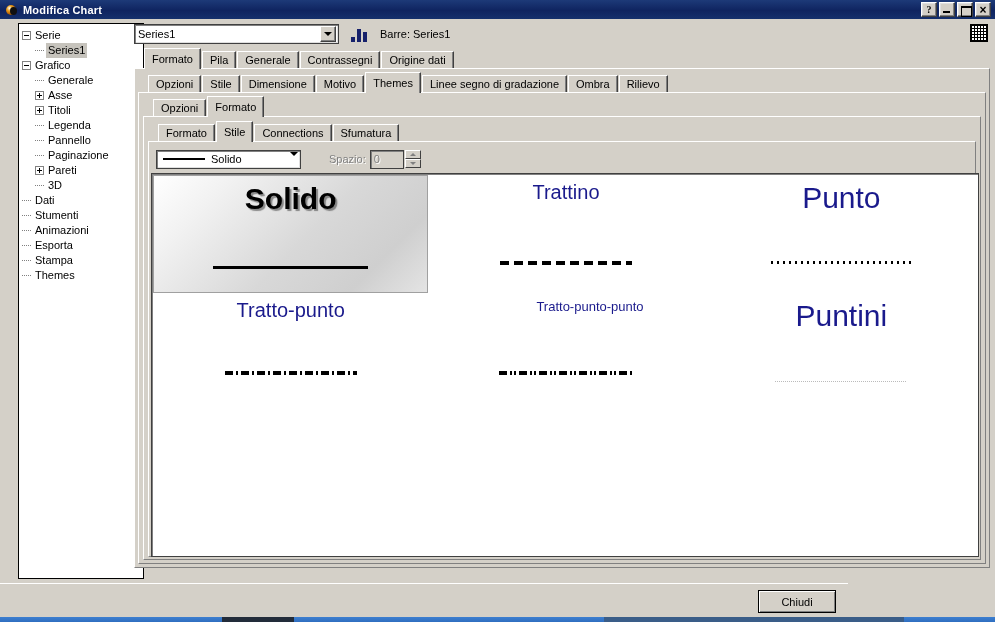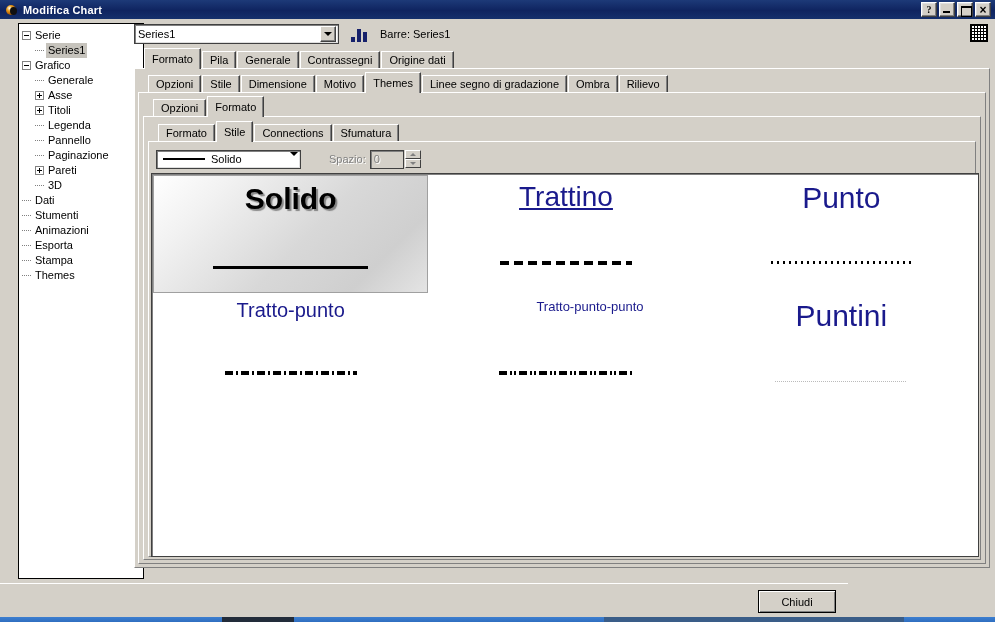--- a/index.html
+++ b/index.html
@@ -523,21 +523,21 @@
         </div>
       </div>
 
       <div class="previewarea" style="left:17px; top:150px; width:828px; height:384px;">
         <div class="pgrid" id="pgrid">
             <div class="pcell selected">
               <div class="ptitle" style="font-size: 30px;">Solido</div>
               <div class="pline samp-solid" style="width: 155px; top: 90px;"></div>
             </div>
             <div class="pcell">
-              <div class="ptitle" style="font-size: 28px; text-decoration: underline;">Trattino</div>
+              <div class="ptitle" style="font-size: 20px;">Trattino</div>
               <div class="pline samp-dash" style="width: 132px; top: 86px;"></div>
             </div>
             <div class="pcell">
               <div class="ptitle" style="font-size: 30px;">Punto</div>
               <div class="pline samp-dot" style="width: 140px; top: 86px;"></div>
             </div>
             <div class="pcell">
               <div class="ptitle" style="font-size: 20px;">Tratto-punto</div>
               <div class="pline samp-dashdot" style="width: 132px; top: 78px;"></div>
             </div>

